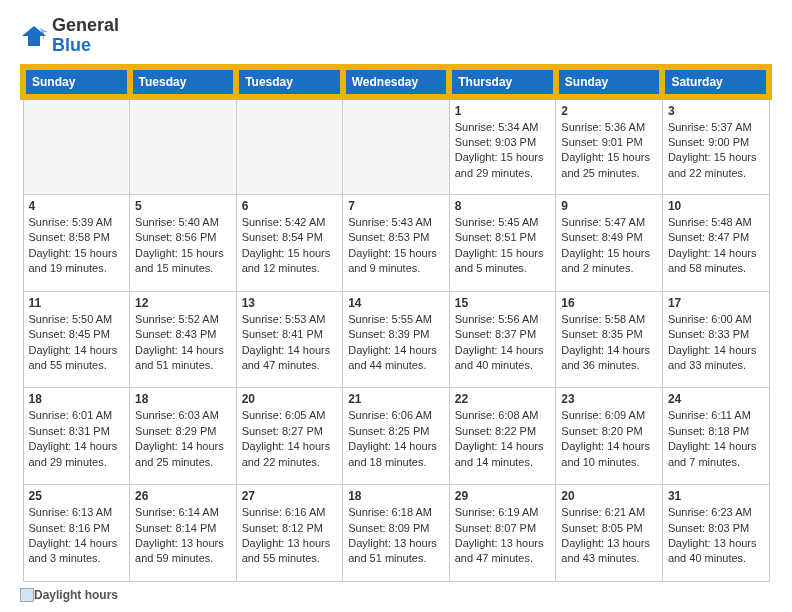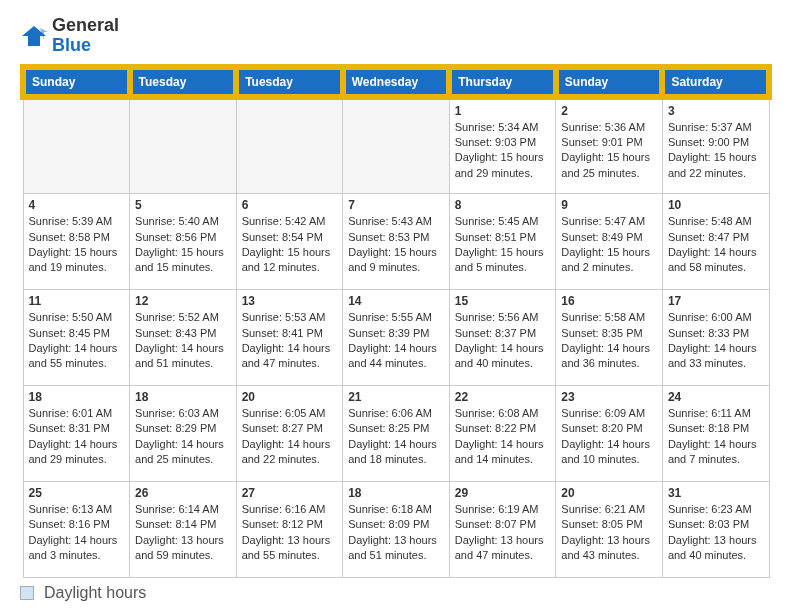--- a/index.html
+++ b/index.html
@@ -83,25 +83,26 @@
       display: block;
       margin-bottom: 2px;
     }
     .day-info {
       font-size: 11px;
       line-height: 1.4;
       color: #333;
     }
     .footer {
       margin-top: 6px;
-      font-size: 16px;
+      font-size: 12px;
       color: #555;
       display: flex;
       align-items: center;
-      gap: 10px;
+      gap: 0;
+      font-weight: bold;
     }
     .footer-box {
       width: 14px;
       height: 14px;
       background: #d0e4f7;
       border: 1px solid #aaa;
       display: inline-block;
     }
   </style>
 </head>

